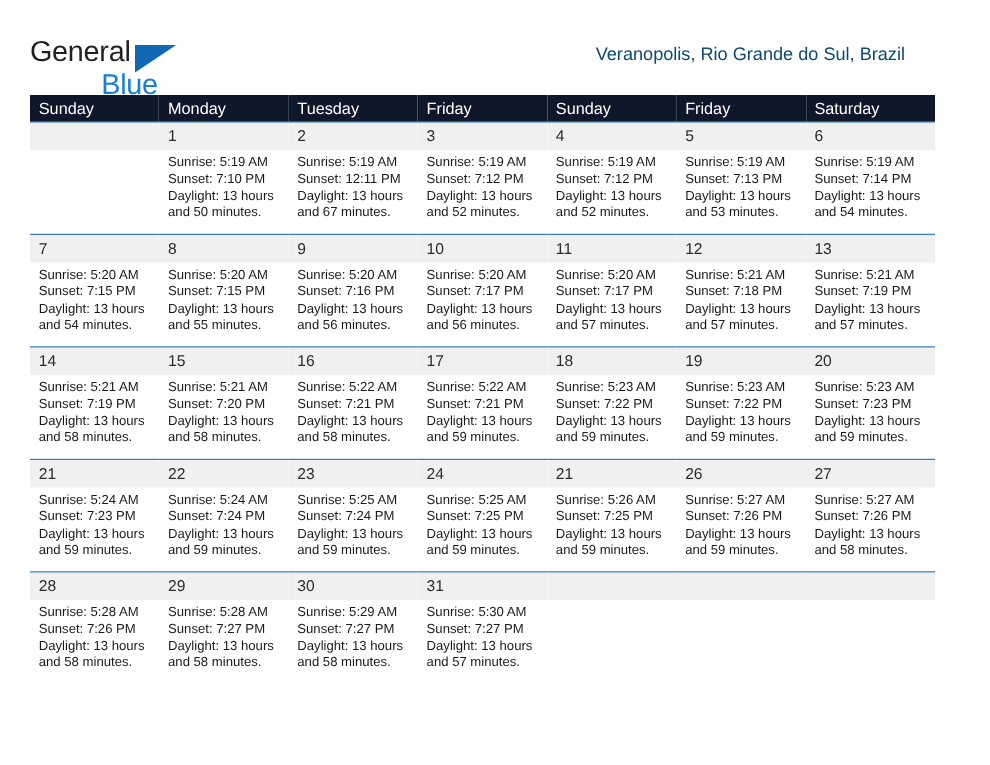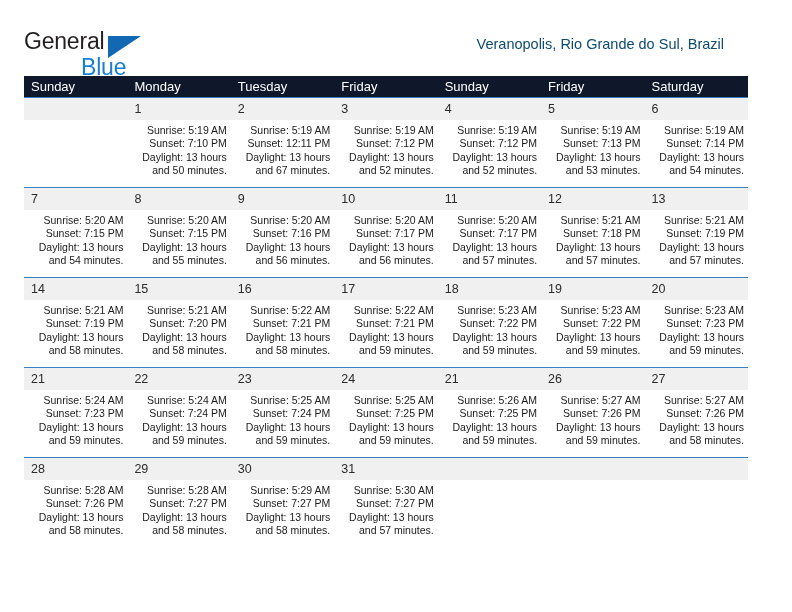--- a/index.html
+++ b/index.html
@@ -122,21 +122,20 @@
     line-height: 12px;
   }
 
   .cell-empty .daynum { background: #f0f0f0; }
 
   .details {
     padding: 4px 4px 0 7px;
     font-size: 10.5px;
     line-height: 13.4px;
     color: #1a1a1a;
-    text-align: right;
   }
   .details .line { display: block; white-space: nowrap; }
 </style>
 </head>
 <body>
 
 <div class="page">
 
   <div class="header">
 

